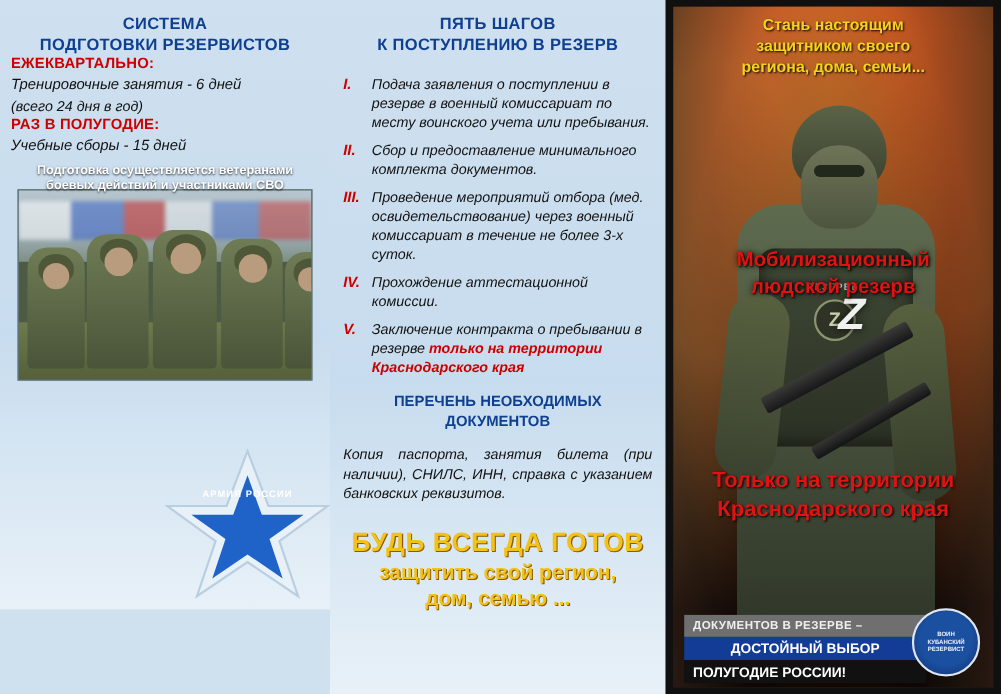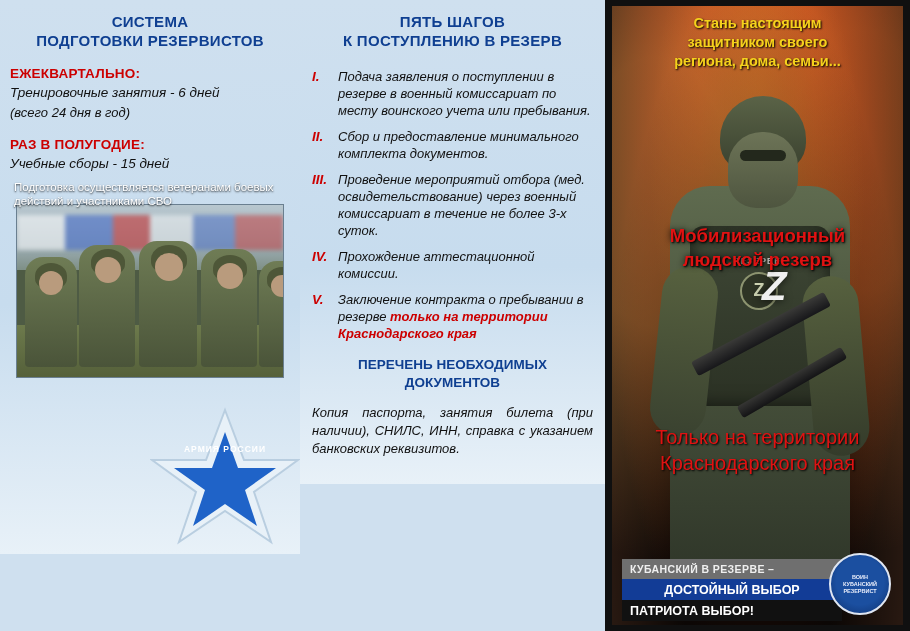--- a/index.html
+++ b/index.html
@@ -35,41 +35,40 @@
     color: #0f3f91;
     font-weight: bold;
     font-size: 15px;
     line-height: 19px;
     letter-spacing: .3px;
   }
   .red-head {
     color: #cc0000;
     font-weight: bold;
     font-size: 13.5px;
-    margin-top: 16px;
     letter-spacing: .2px;
   }
   .blk-italic {
     color: #111111;
     font-style: italic;
     font-size: 13.5px;
     margin-top: 3px;
     line-height: 17px;
   }
   .blk-italic.small {
     font-size: 13px;
   }
   .banner-vets {
     position: relative;
     margin-top: 8px;
     color: #ffffff;
-    font-weight: normal;
+    font-weight: bold;
     font-size: 11.5px;
     line-height: 14px;
-    text-align: left;
+    text-align: center;
     text-shadow: 0 1px 2px rgba(0,0,0,.85);
     z-index: 3;
     padding: 0 4px;
   }
   .photo {
     position: relative;
     margin: -4px 6px 0 6px;
     height: 172px;
     border: 1px solid #6a7f90;
     overflow: hidden;
@@ -129,21 +128,21 @@
     color: #ffffff;
     font-size: 8.5px;
     font-weight: bold;
     letter-spacing: 1px;
   }
 
   
   .panel-mid {
     position: relative;
     width: 305px;
-    height: 484px;
+    height: 631px;
     background: linear-gradient(180deg, #cfe0ef 0%, #c7dcee 55%, #e8f1f8 100%);
     box-sizing: border-box;
     padding: 12px 8px 0 8px;
   }
   .steps {
     margin-top: 18px;
     padding: 0 2px 0 4px;
   }
   .step {
     display: flex;
@@ -363,21 +362,21 @@
     font-weight: bold;
     font-size: 8.5px;
     letter-spacing: 1px;
   }
   .poster-bottom-red {
     position: absolute;
     z-index: 7;
     top: 418px; left: 0; right: 0;
     text-align: center;
     color: #e01212;
-    font-weight: normal;
+    font-weight: bold;
     font-size: 20px;
     line-height: 26px;
     text-shadow: 1px 1px 2px #000;
     padding: 0 6px;
   }
   .bar-grey {
     position: absolute;
     z-index: 8;
     left: 10px; bottom: 46px;
     width: 220px; height: 20px;
@@ -528,20 +527,25 @@
         </div>
       </div>
     </div>
 
     <div class="docs-head">
       <div>ПЕРЕЧЕНЬ НЕОБХОДИМЫХ</div>
       <div>ДОКУМЕНТОВ</div>
     </div>
     <div class="docs-body">Копия паспорта, занятия билета (при наличии),  СНИЛС,  ИНН,  справка  с указанием банковских реквизитов.</div>
 
+    <div class="ready">
+      <div class="l1">БУДЬ ВСЕГДА ГОТОВ</div>
+      <div class="l2">защитить свой регион,</div>
+      <div class="l3">дом, семью ...</div>
+    </div>
   </div>
 
   <div class="panel-right">
     <div class="poster">
       <div class="smoke"></div>
 
       <div class="poster-top">
         <div>Стань настоящим</div>
         <div>защитником своего</div>
         <div>региона, дома, семьи...</div>
@@ -566,20 +570,20 @@
       <div class="poster-mid">
         <div>Мобилизационный</div>
         <div>людской резерв</div>
       </div>
 
       <div class="poster-bottom-red">
         <div>Только на территории</div>
         <div>Краснодарского края</div>
       </div>
 
-      <div class="bar-grey">КУБАНСКИЙ В РЕЗЕРВЕ –</div>
+      <div class="bar-grey">ДОКУМЕНТОВ В РЕЗЕРВЕ –</div>
       <div class="bar-blue">ДОСТОЙНЫЙ ВЫБОР</div>
-      <div class="bar-black">ПАТРИОТА ВЫБОР!</div>
+      <div class="bar-black">ПОЛУГОДИЕ РОССИИ!</div>
       <div class="seal">ВОИН КУБАНСКИЙ РЕЗЕРВИСТ</div>
     </div>
   </div>
 
 </div>
 
 </body></html>

